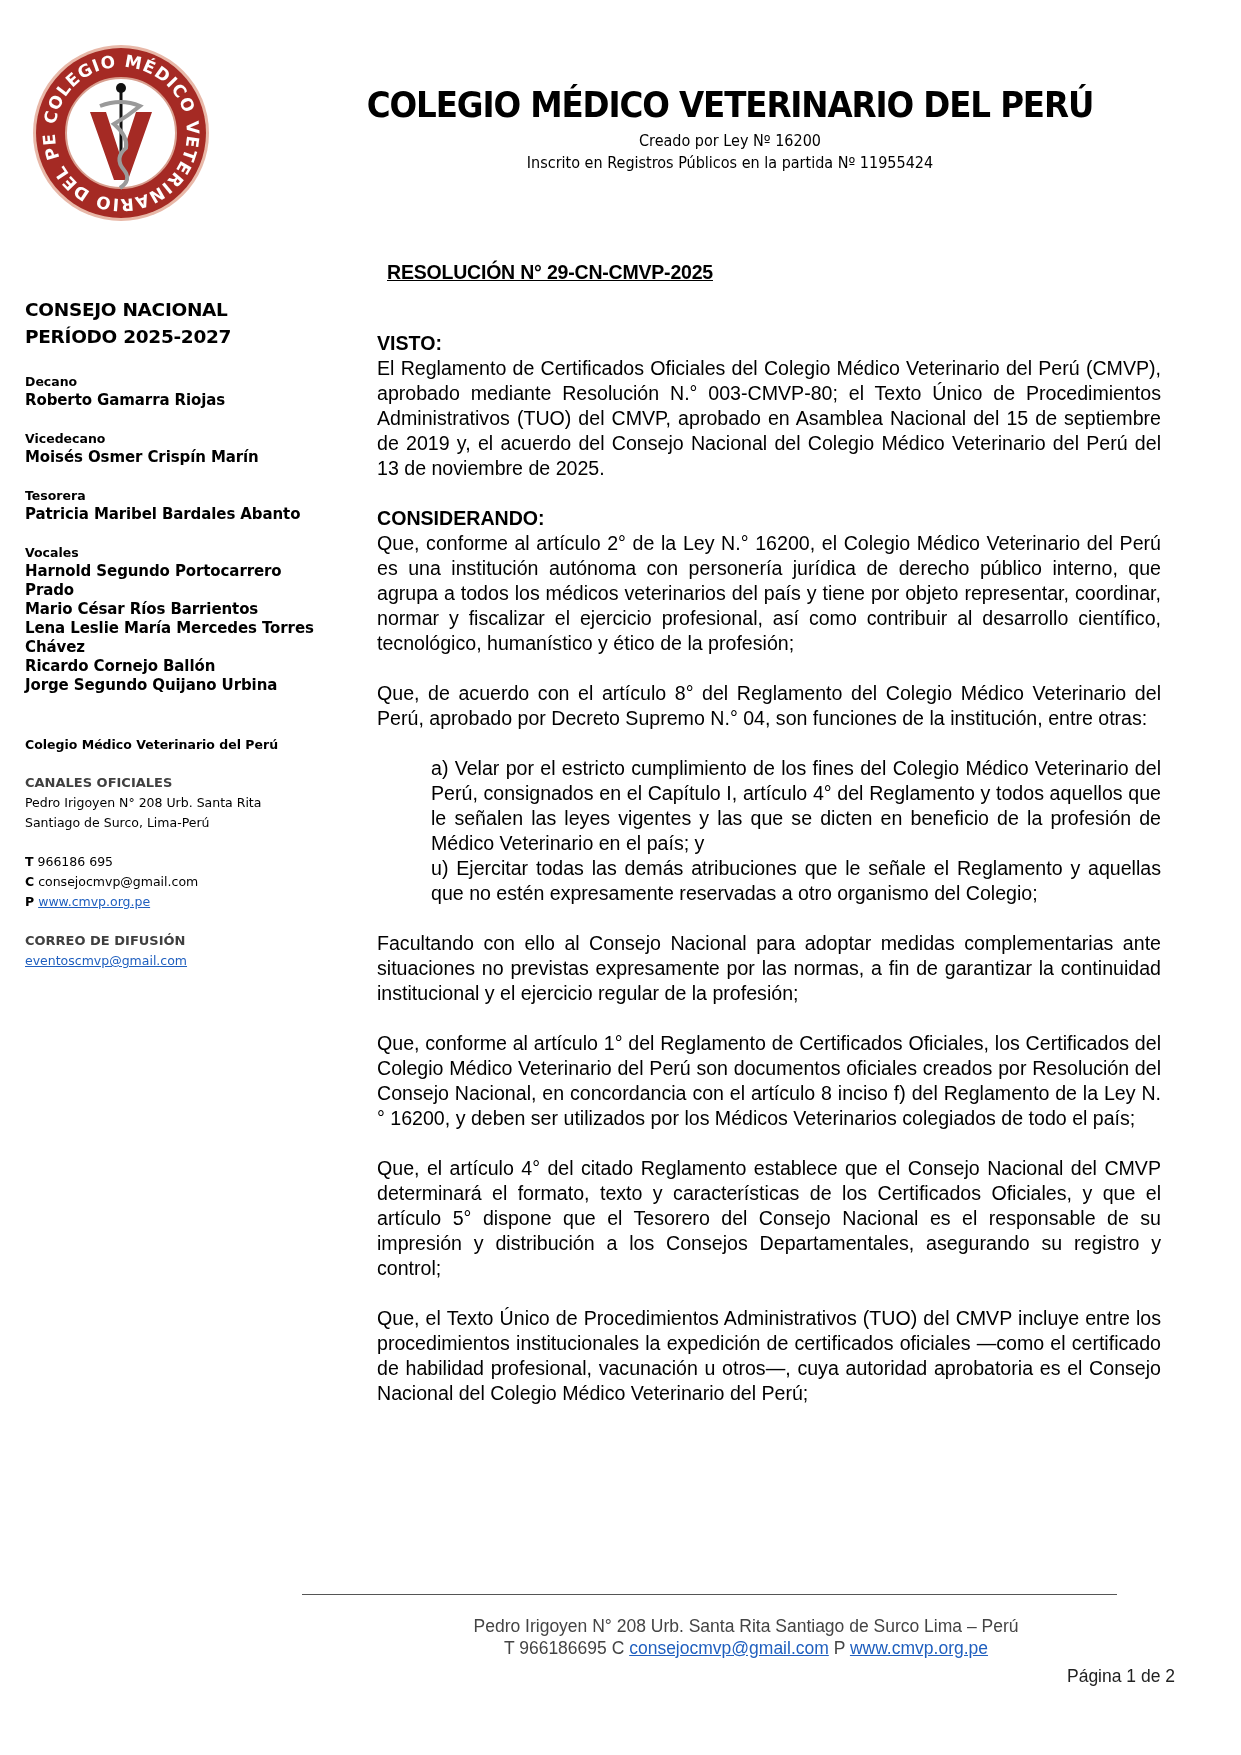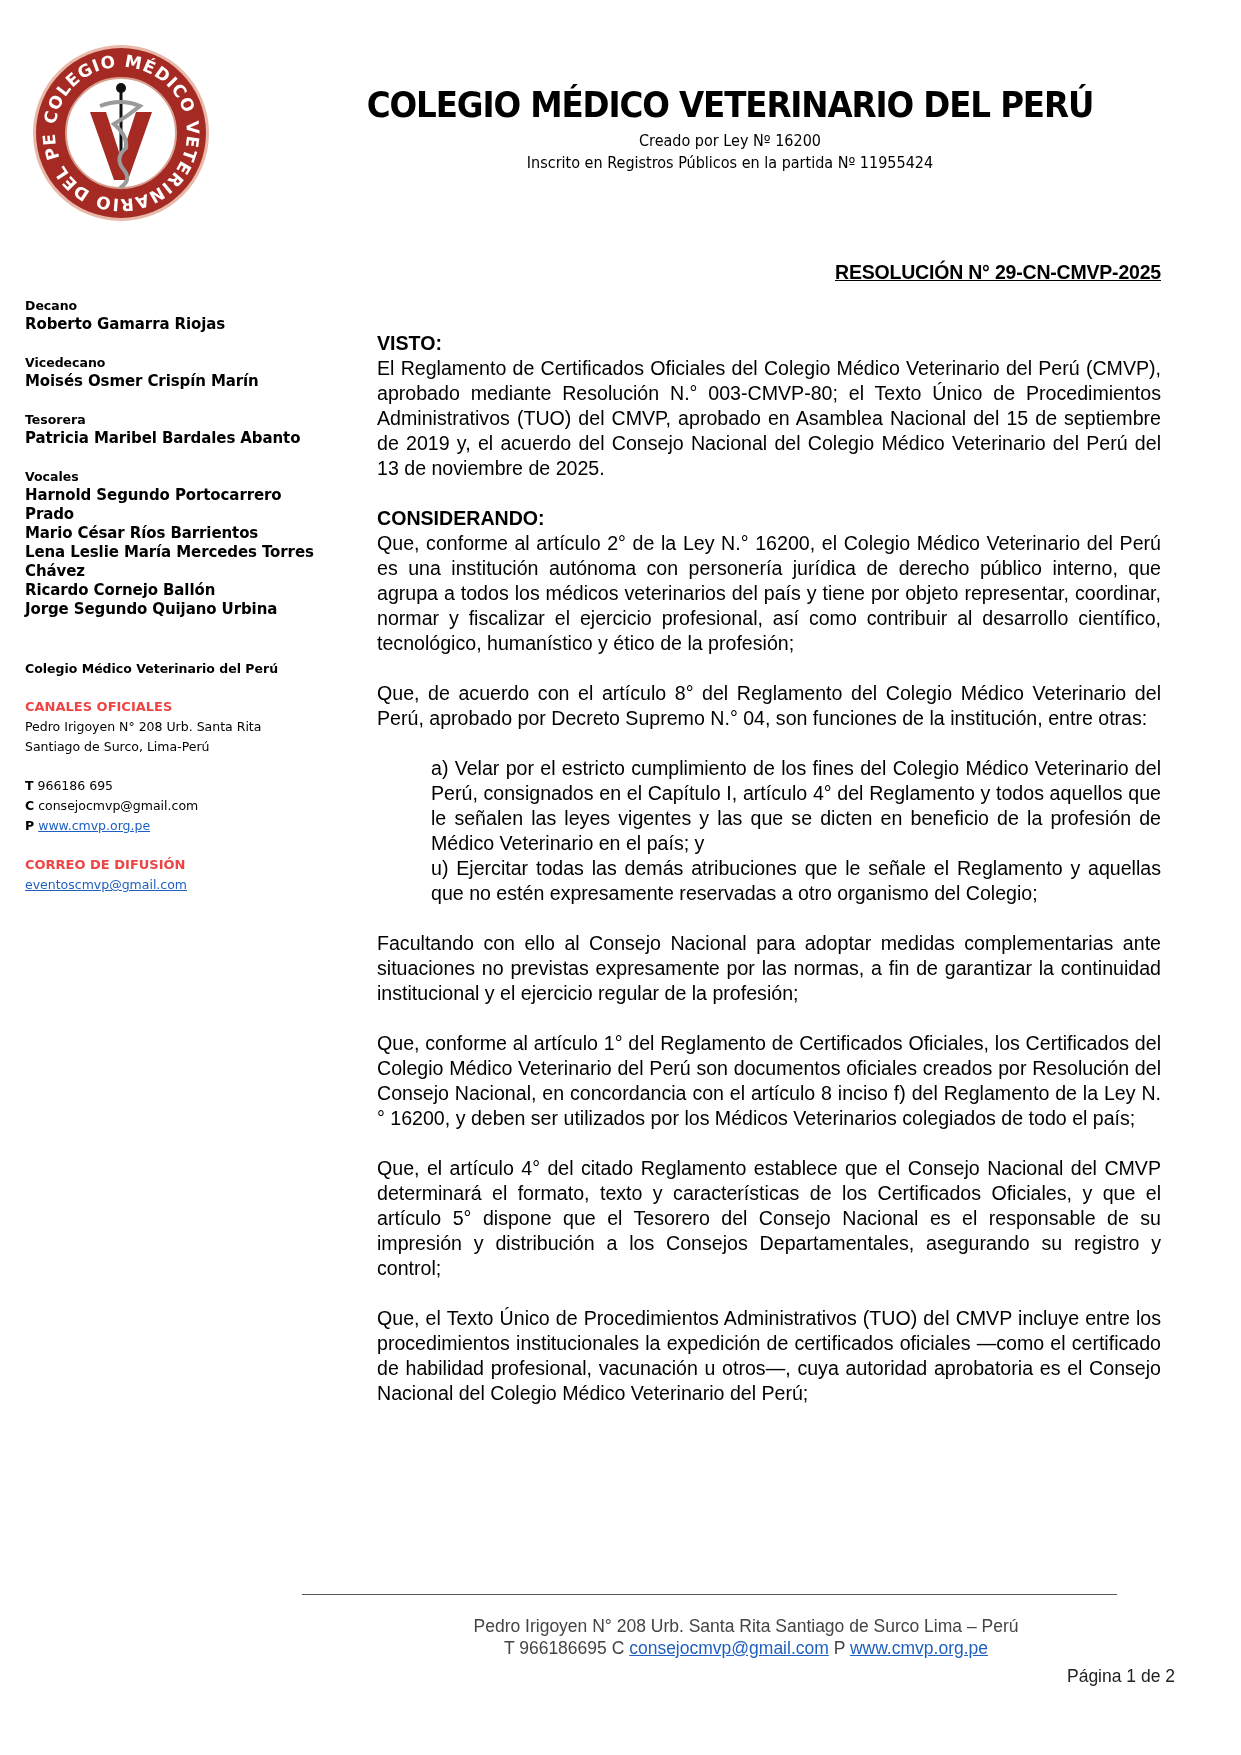--- a/index.html
+++ b/index.html
@@ -13,28 +13,28 @@
   .hdr-title { font-family: "DejaVu Sans", sans-serif; font-weight: bold; font-size: 35px; letter-spacing: -1.2px; line-height: 50px; transform: scaleX(0.93); }
   .hdr-sub { font-family: "DejaVu Sans", sans-serif; font-size: 16px; line-height: 22px; transform: scaleX(0.9); }
 
   
   .side { position: absolute; left: 25px; top: 296px; width: 290px; font-family: "DejaVu Sans", sans-serif; }
   .side-title { font-weight: bold; font-size: 18.5px; line-height: 27px; letter-spacing: -0.3px; margin-bottom: 22px; }
   .role { margin-bottom: 19px; }
   .role-label { font-weight: bold; font-size: 12.5px; line-height: 19px; }
   .role-name { font-size: 15px; line-height: 19px; letter-spacing: -0.1px; font-weight: bold; }
   .org { font-weight: bold; font-size: 12.5px; line-height: 19px; margin-top: 40px; margin-bottom: 19px; }
-  .red-h { color: #ef4444; font-weight: bold; font-size: 13px; line-height: 20px; }
+  .red-h { color: #404040; font-weight: bold; font-size: 13px; line-height: 20px; }
   .side-line { font-size: 12.5px; line-height: 20px; }
   .gap { height: 19px; }
   .link { color: #1f5fbf; text-decoration: underline; text-align: center; }
 
   
   .main { position: absolute; left: 377px; top: 260px; width: 784px; font-family: "Liberation Sans", sans-serif; font-size: 19.6px; line-height: 25px; }
-  .res-title { text-align: right; font-weight: bold; font-size: 19.5px; text-decoration: underline; margin-left: 10px; margin-bottom: 46px; letter-spacing: -0.2px; }
+  .res-title { text-align: left; font-weight: bold; font-size: 19.5px; text-decoration: underline; margin-left: 10px; margin-bottom: 46px; letter-spacing: -0.2px; }
   .sec-h { font-weight: bold; font-size: 19.6px; line-height: 25px; }
   .p { text-align: justify; margin: 0; }
   .p.last { text-align-last: left; }
   .spacer { height: 25px; }
   .indent { margin-left: 54px; }
 
   
   .foot-rule { position: absolute; left: 302px; top: 1594px; width: 815px; border-top: 1.3px solid #555; }
   .foot { position: absolute; left: 316px; top: 1615px; width: 860px; text-align: center; font-family: "Liberation Sans", sans-serif; font-size: 17.5px; line-height: 22px; color: #444; }
   .page-num { position: absolute; right: 66px; top: 1666px; font-family: "Liberation Sans", sans-serif; font-size: 17.5px; color: #222; }
@@ -64,20 +64,24 @@
   </svg>
 </div>
 
 <div class="hdr">
   <div class="hdr-title">COLEGIO MÉDICO VETERINARIO DEL PERÚ</div>
   <div class="hdr-sub">Creado por Ley Nº 16200</div>
   <div class="hdr-sub">Inscrito en Registros Públicos en la partida Nº 11955424</div>
 </div>
 
 <div class="side">
+  <div class="side-title">
+    <div>CONSEJO NACIONAL</div>
+    <div>PERÍODO 2025-2027</div>
+  </div>
 
   <div class="role">
     <div class="role-label">Decano</div>
     <div class="role-name">Roberto Gamarra Riojas</div>
   </div>
   <div class="role">
     <div class="role-label">Vicedecano</div>
     <div class="role-name">Moisés Osmer Crispín Marín</div>
   </div>
   <div class="role">

